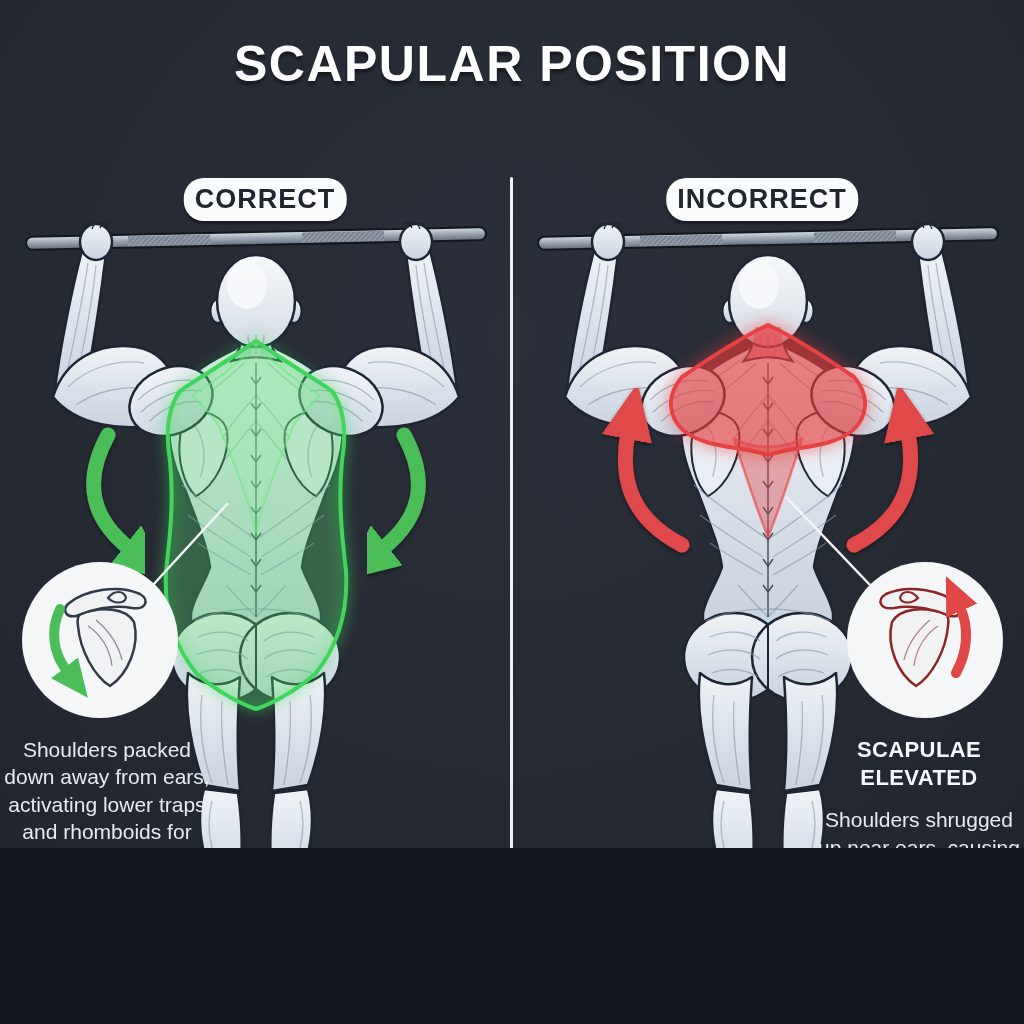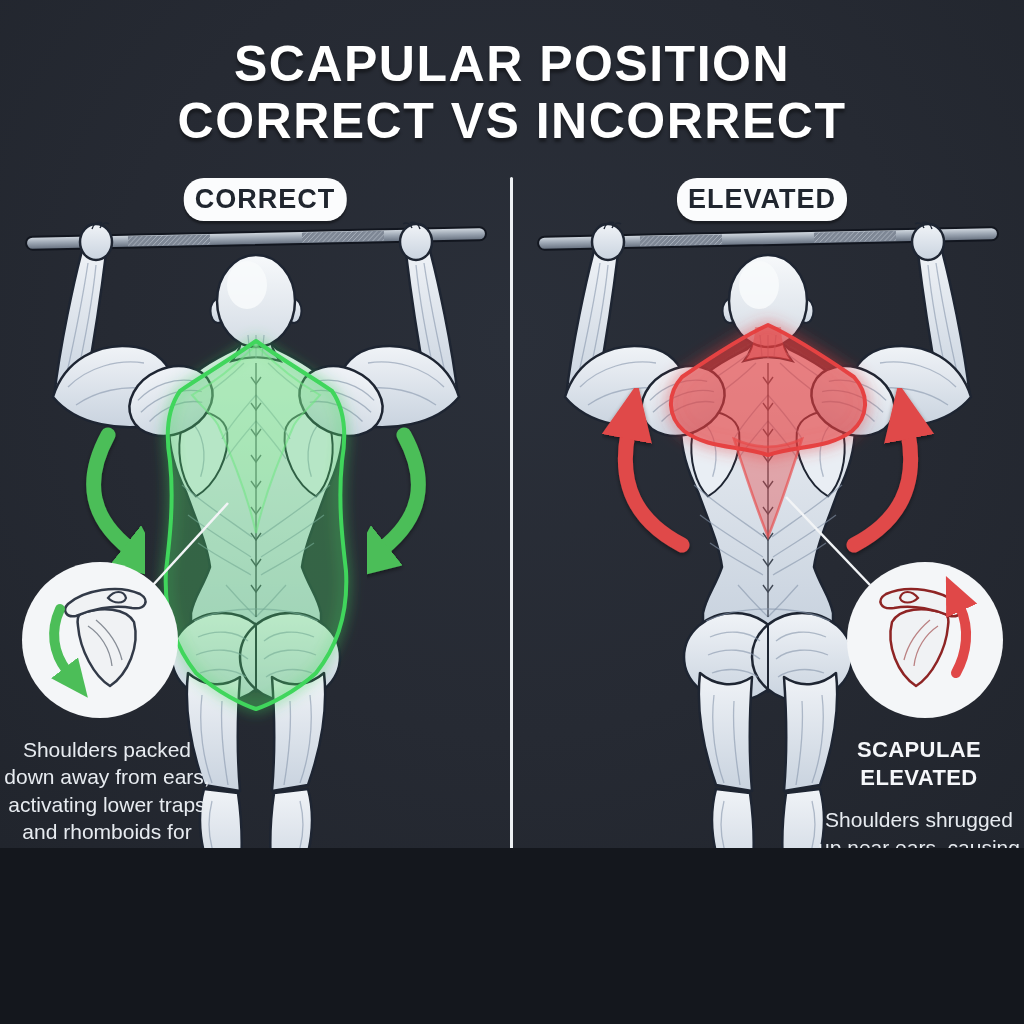--- a/index.html
+++ b/index.html
@@ -163,27 +163,26 @@
       <use href="#deltL"></use>
       <use href="#deltL" transform="scale(-1 1)"></use>
     </g>
   </defs>
 </svg>
 
 <div class="canvas">
 
   <h1 class="title" style="margin:0;">
     <span>SCAPULAR POSITION</span>
-    <span>CORRECT VS INCORRECT</span>
   </h1>
 
   <div class="divider"></div>
 
   <div class="badge correct">CORRECT</div>
-  <div class="badge incorrect">ELEVATED</div>
+  <div class="badge incorrect">INCORRECT</div>
 
   <svg class="figure-svg left" viewBox="-246 0 492 810">
     <use href="#fig"></use>
     <g>
       <g filter="url(#glow-g)">
         <path d="M 0,156 C -28,176 -56,192 -76,206 C -90,226 -90,252 -86,276 C -82,316 -86,352 -90,386 C -92,422 -84,458 -60,488 C -38,508 -12,520 0,524 C 12,520 38,508 60,488 C 84,458 92,422 90,386 C 86,352 82,316 86,276 C 90,252 90,226 76,206 C 56,192 28,176 0,156 Z" fill="rgba(92,214,112,0.20)" stroke="#3fd65c" stroke-width="4" stroke-linejoin="round"></path>
       </g>
       <path d="M 0,160 C -22,182 -46,200 -64,210 C -54,222 -44,230 -38,240 C -22,276 -8,312 0,348 C 8,312 22,276 38,240 C 44,230 54,222 64,210 C 46,200 22,182 0,160 Z" fill="rgba(150,240,160,0.30)" stroke="rgba(110,230,130,0.55)" stroke-width="2"></path>
       <path d="M 0,166 L 0,346" stroke="rgba(228,255,232,0.9)" stroke-width="7" filter="url(#blur3)"></path>
     </g>

